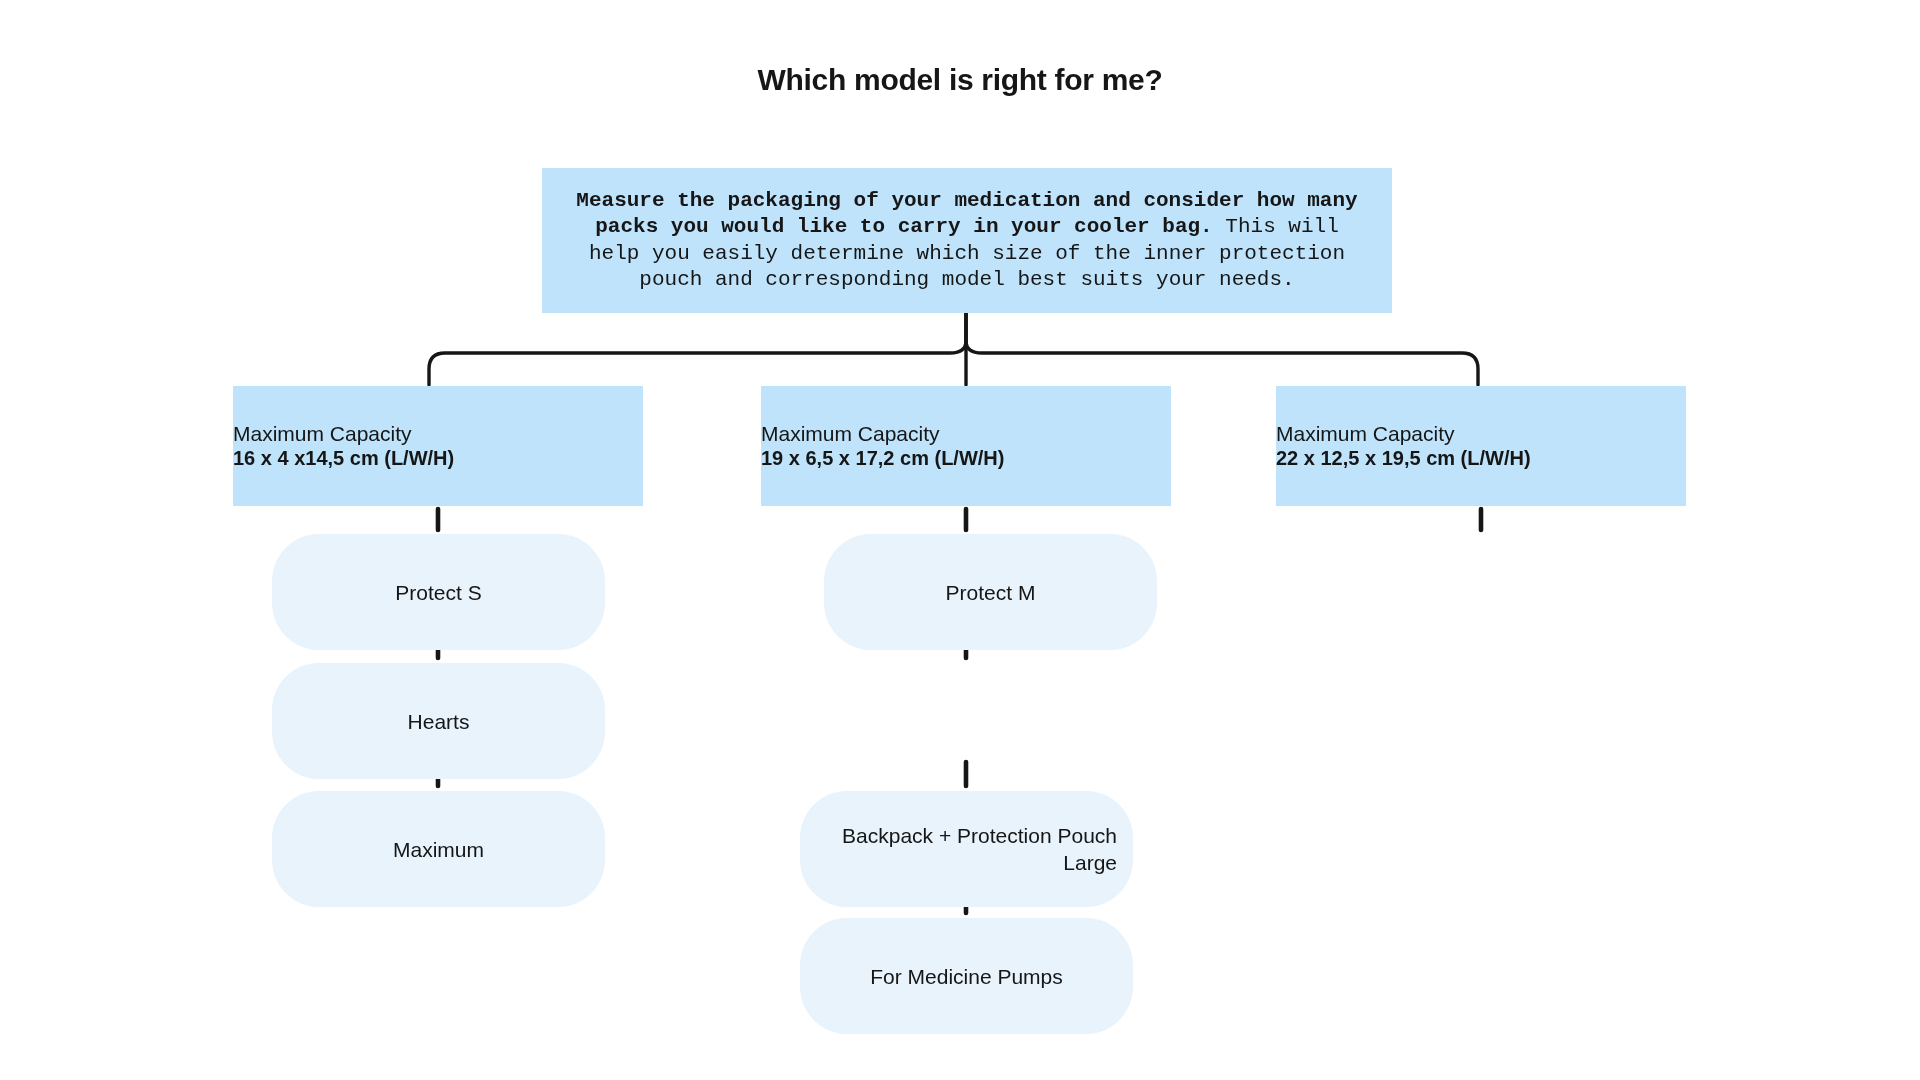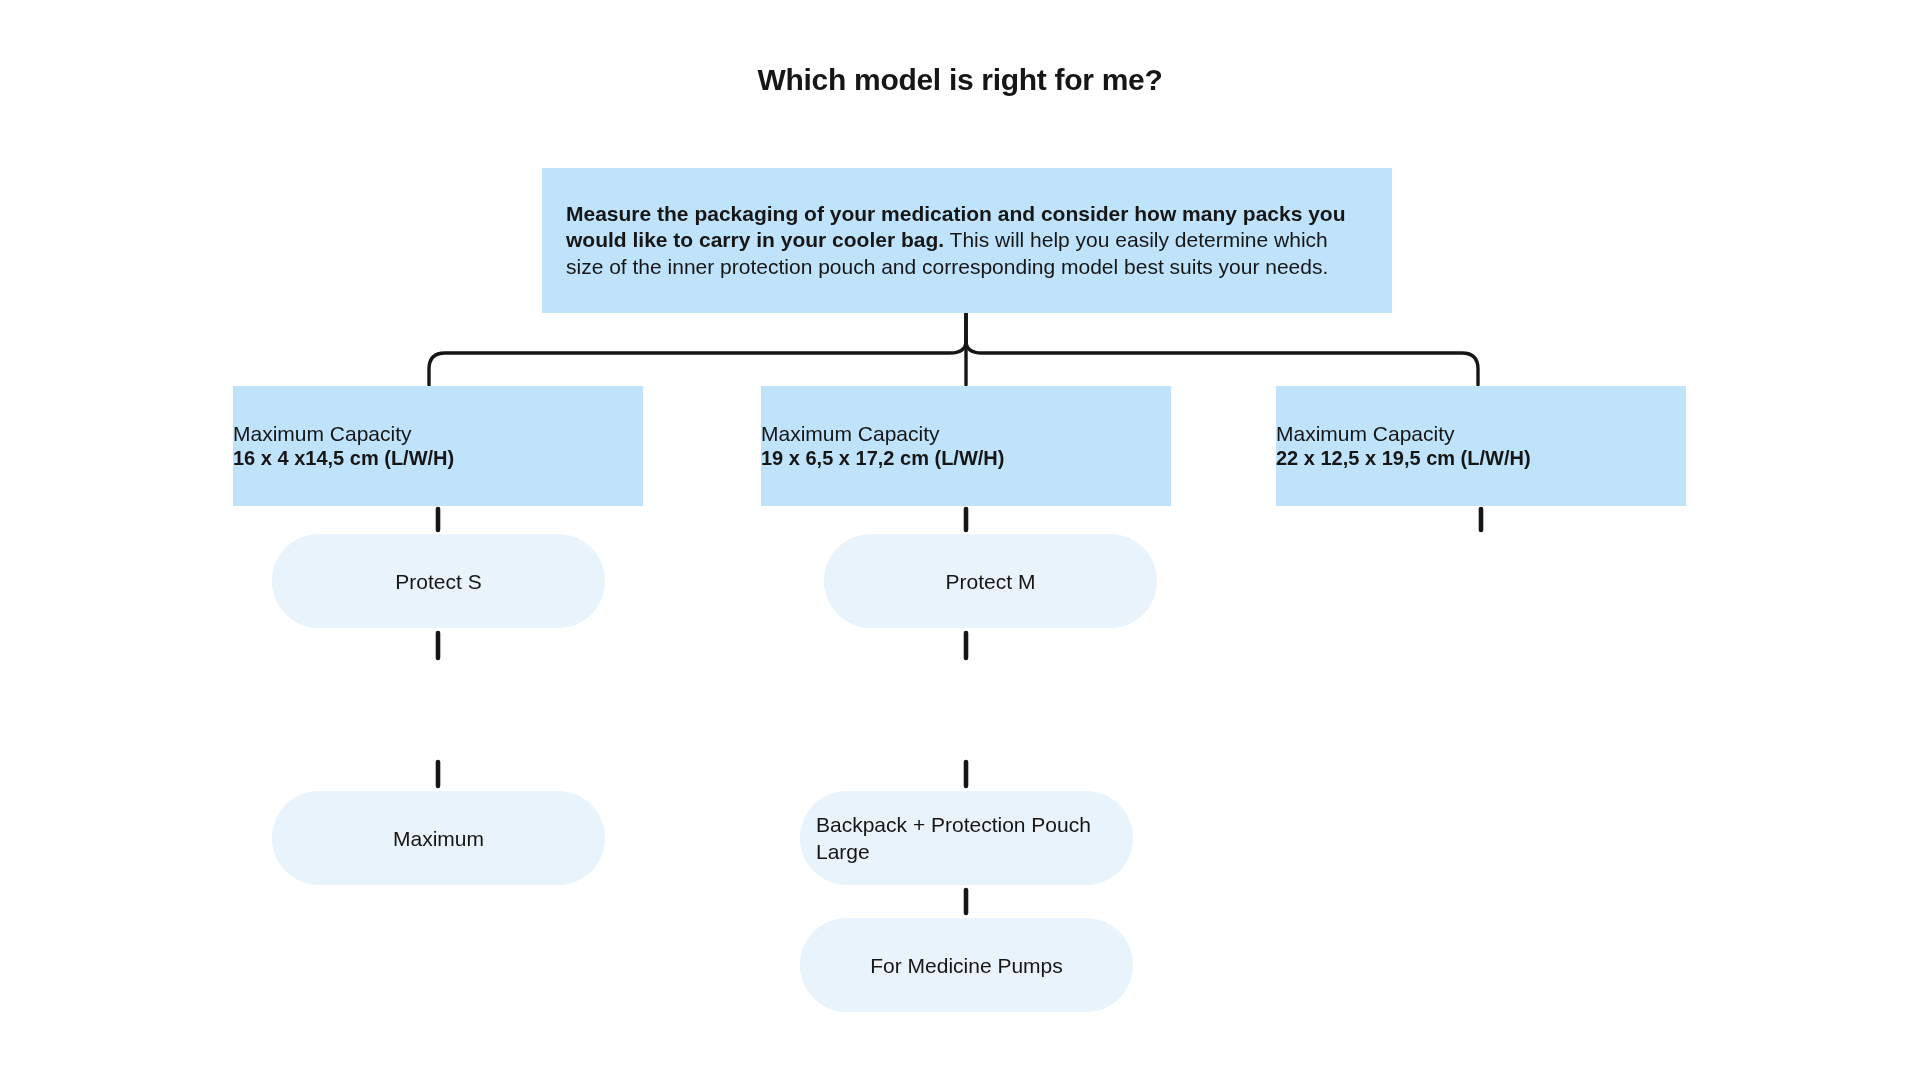--- a/index.html
+++ b/index.html
@@ -27,37 +27,37 @@
     font-size:30px;line-height:40px;font-weight:700;letter-spacing:-0.3px;
     color:var(--text);
   }
   .intro-box{
     position:absolute;left:542px;top:168px;width:850px;height:145px;
     background:var(--box-blue);
     display:flex;align-items:center;justify-content:center;
     z-index:1;
   }
   .intro-text{
-    width:802px;text-align:left;
-    font-size:21px;line-height:26.5px;color:var(--text);
+    width:802px;text-align:center;
+    font-size:21px;line-height:26.5px;color:var(--text);font-family:Liberation Mono, monospace;
   }
   .intro-text .b{font-weight:700;}
   .capacity-box{
     position:absolute;top:386px;width:410px;height:120px;
     background:var(--box-blue);
     display:flex;flex-direction:column;align-items:flex-start;justify-content:center;
     text-align:center;z-index:1;
   }
   .cap-line1{font-size:21px;line-height:24px;font-weight:400;}
   .cap-line2{font-size:20px;line-height:25px;font-weight:700;}
   .pill{
-    position:absolute;width:333px;height:94px;
+    position:absolute;width:333px;height:116px;
     background:var(--pill-blue);border-radius:47px;
     display:flex;align-items:center;justify-content:center;
-    text-align:left;font-size:21px;line-height:27px;
+    text-align:right;font-size:21px;line-height:27px;
     padding:0 16px;box-sizing:border-box;z-index:1;
   }
 </style>
 </head>
 <body>
 
 <div class="stage">
 
   <svg class="connector-svg" width="1920" height="1080" viewBox="0 0 1920 1080" aria-hidden="true">
 
@@ -84,20 +84,21 @@
       <span class="b">Measure the packaging of your medication and consider how many packs you would like to carry in your cooler bag.</span>
       <span>This will help you easily determine which size of the inner protection pouch and corresponding model best suits your needs.</span>
     </div>
   </div>
 
   <div class="capacity-box" style="left:233px">
     <div class="cap-line1">Maximum Capacity</div>
     <div class="cap-line2">16 x 4 x14,5 cm (L/W/H)</div>
   </div>
   <div class="pill" style="left:272px;top:534px">Protect S</div>
+  <div class="pill" style="left:272px;top:663px">Hearts</div>
   <div class="pill" style="left:272px;top:791px">Maximum</div>
 
   <div class="capacity-box" style="left:761px">
     <div class="cap-line1">Maximum Capacity</div>
     <div class="cap-line2">19 x 6,5 x 17,2 cm (L/W/H)</div>
   </div>
   <div class="pill" style="left:824px;top:534px">Protect M</div>
   <div class="pill" style="left:800px;top:791px">Backpack + Protection Pouch Large</div>
   <div class="pill" style="left:800px;top:918px">For Medicine Pumps</div>
 

